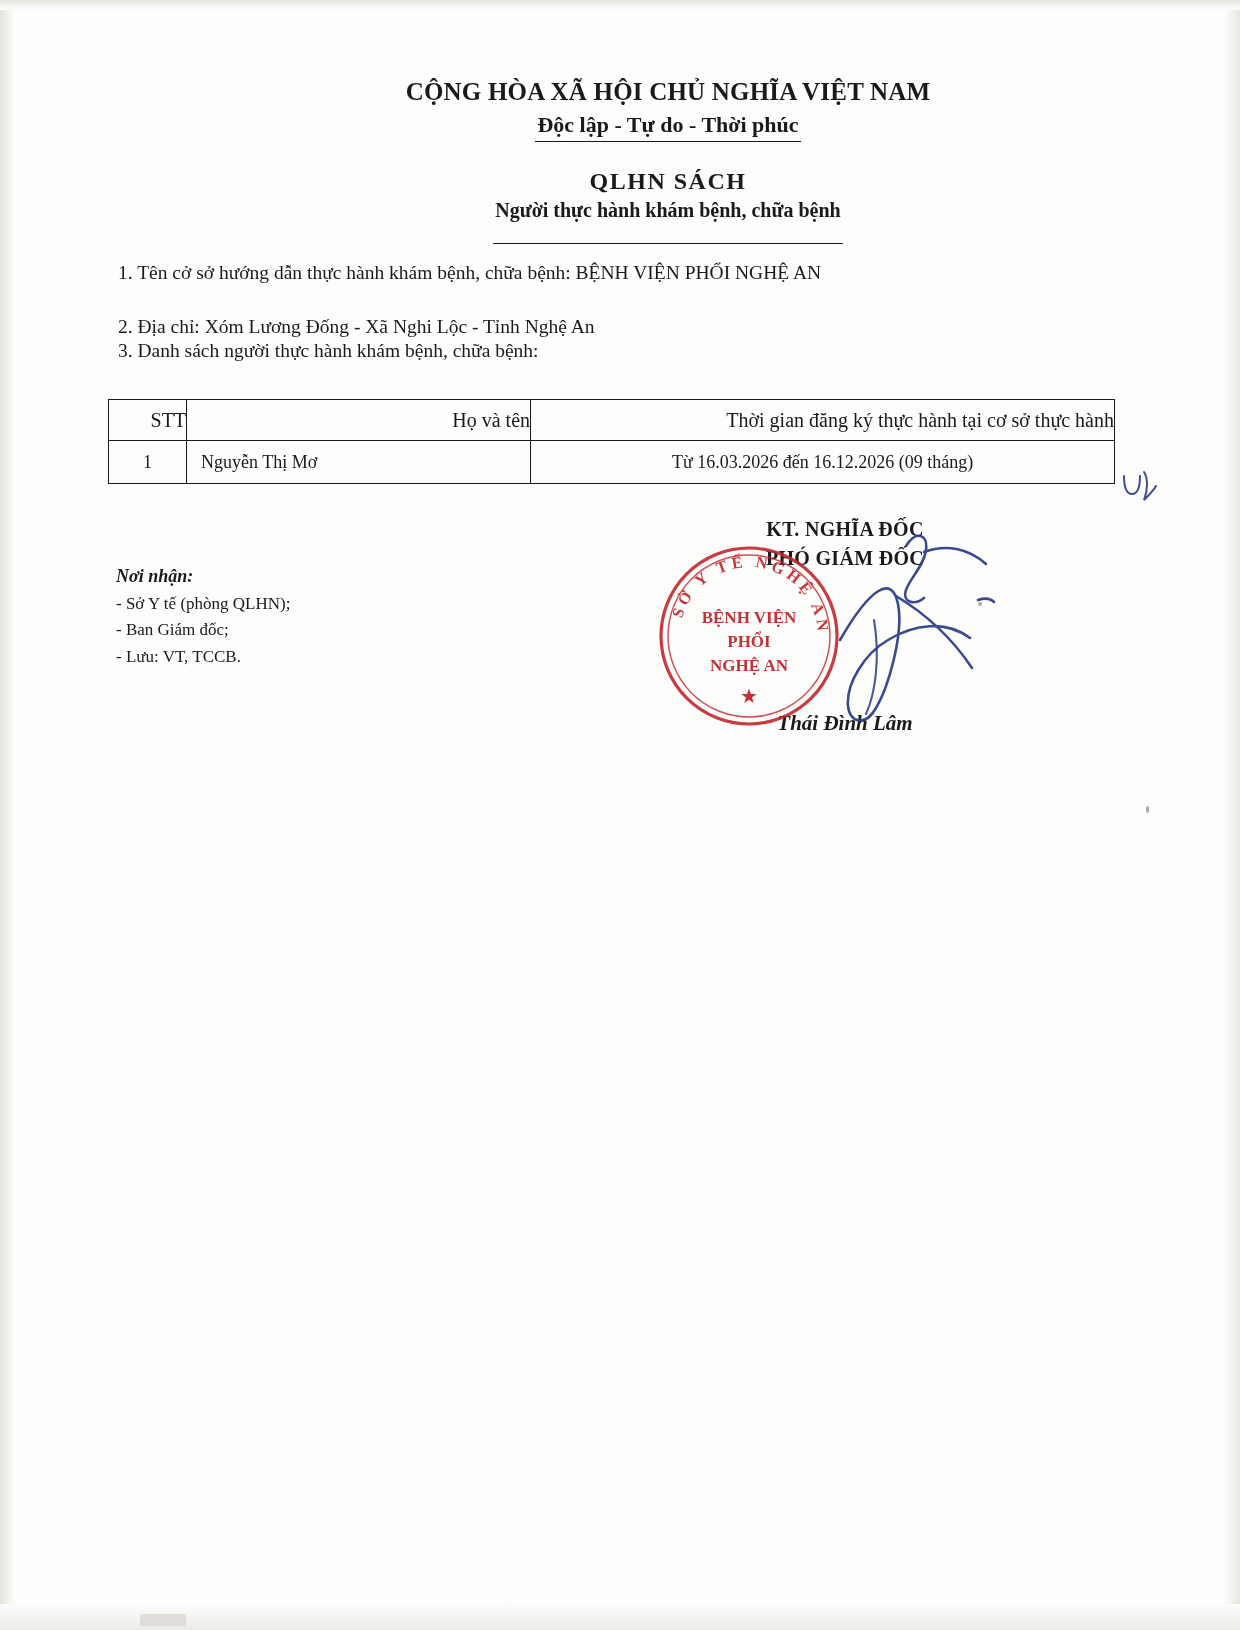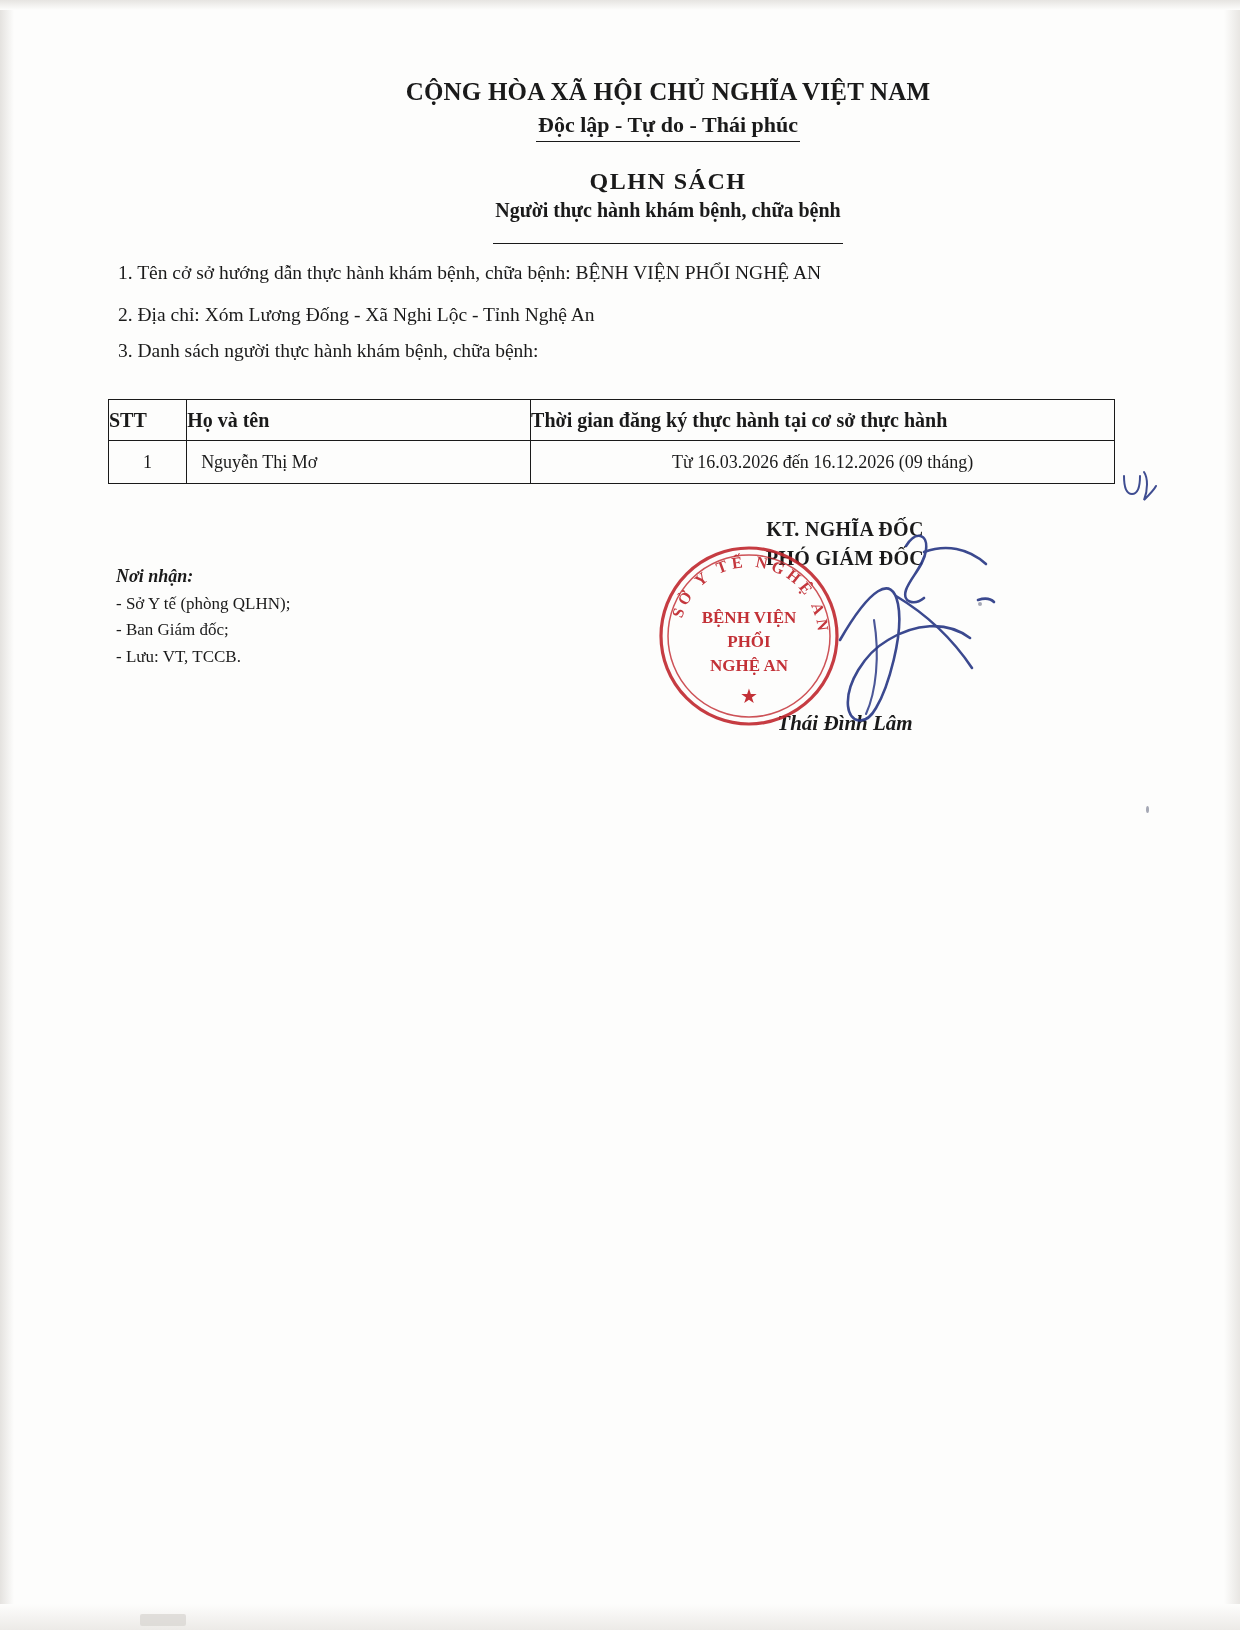--- a/index.html
+++ b/index.html
@@ -101,42 +101,42 @@
   }
 
   
   .line {
     position: absolute;
     left: 118px;
     font-size: 19.5px;
     white-space: nowrap;
   }
   .line-1 { top: 262px; }
-  .line-2 { top: 304px; }
+  .line-2 { top: 316px; }
   .line-3 { top: 340px; }
 
   
   .tbl {
     position: absolute;
     left: 108px;
     top: 399px;
     width: 1007px;
     border-collapse: collapse;
     font-size: 19px;
   }
   .tbl th, .tbl td {
     border: 1.3px solid #1a1a1a;
     padding: 0;
     vertical-align: middle;
   }
   .tbl th {
     height: 40px;
-    font-weight: bold;
+    font-weight: normal;
     font-size: 20px;
-    text-align: left;
+    text-align: right;
   }
   .tbl td {
     height: 42px;
   }
   .col-stt { width: 78px; text-align: center; }
   .col-name { width: 335px; text-align: center; }
   .col-time { width: 594px; text-align: center; }
   td.col-stt { font-size: 18px; }
   td.col-name { text-align: left; padding-left: 14px; font-size: 18px; }
   td.col-time { font-size: 18px; margin-top: 43px; }
@@ -226,21 +226,21 @@
 <div class="page">
 
   <div class="scan-edge-left"></div>
   <div class="scan-edge-right"></div>
   <div class="scan-edge-top"></div>
   <div class="scan-edge-bottom"></div>
   <div class="corner-mark"></div>
 
   <div class="hdr hdr-nation">CỘNG HÒA XÃ HỘI CHỦ NGHĨA VIỆT NAM</div>
   <div class="hdr hdr-motto-wrap">
-    <span class="hdr-motto">Độc lập - Tự do - Thái phúc</span>
+    <span class="hdr-motto">Độc lập - Tự do - Thời phúc</span>
   </div>
   <div class="hdr hdr-title">QLHN SÁCH</div>
   <div class="hdr hdr-subtitle-wrap">
     <span class="hdr-subtitle">Người thực hành khám bệnh, chữa bệnh</span>
   </div>
 
   <div class="line line-1">1. Tên cở sở hướng dẫn thực hành khám bệnh, chữa bệnh: BỆNH VIỆN PHỔI NGHỆ AN</div>
   <div class="line line-2">2. Địa chỉ: Xóm Lương Đống - Xã Nghi Lộc - Tỉnh Nghệ An</div>
   <div class="line line-3">3. Danh sách người thực hành khám bệnh, chữa bệnh:</div>
 

